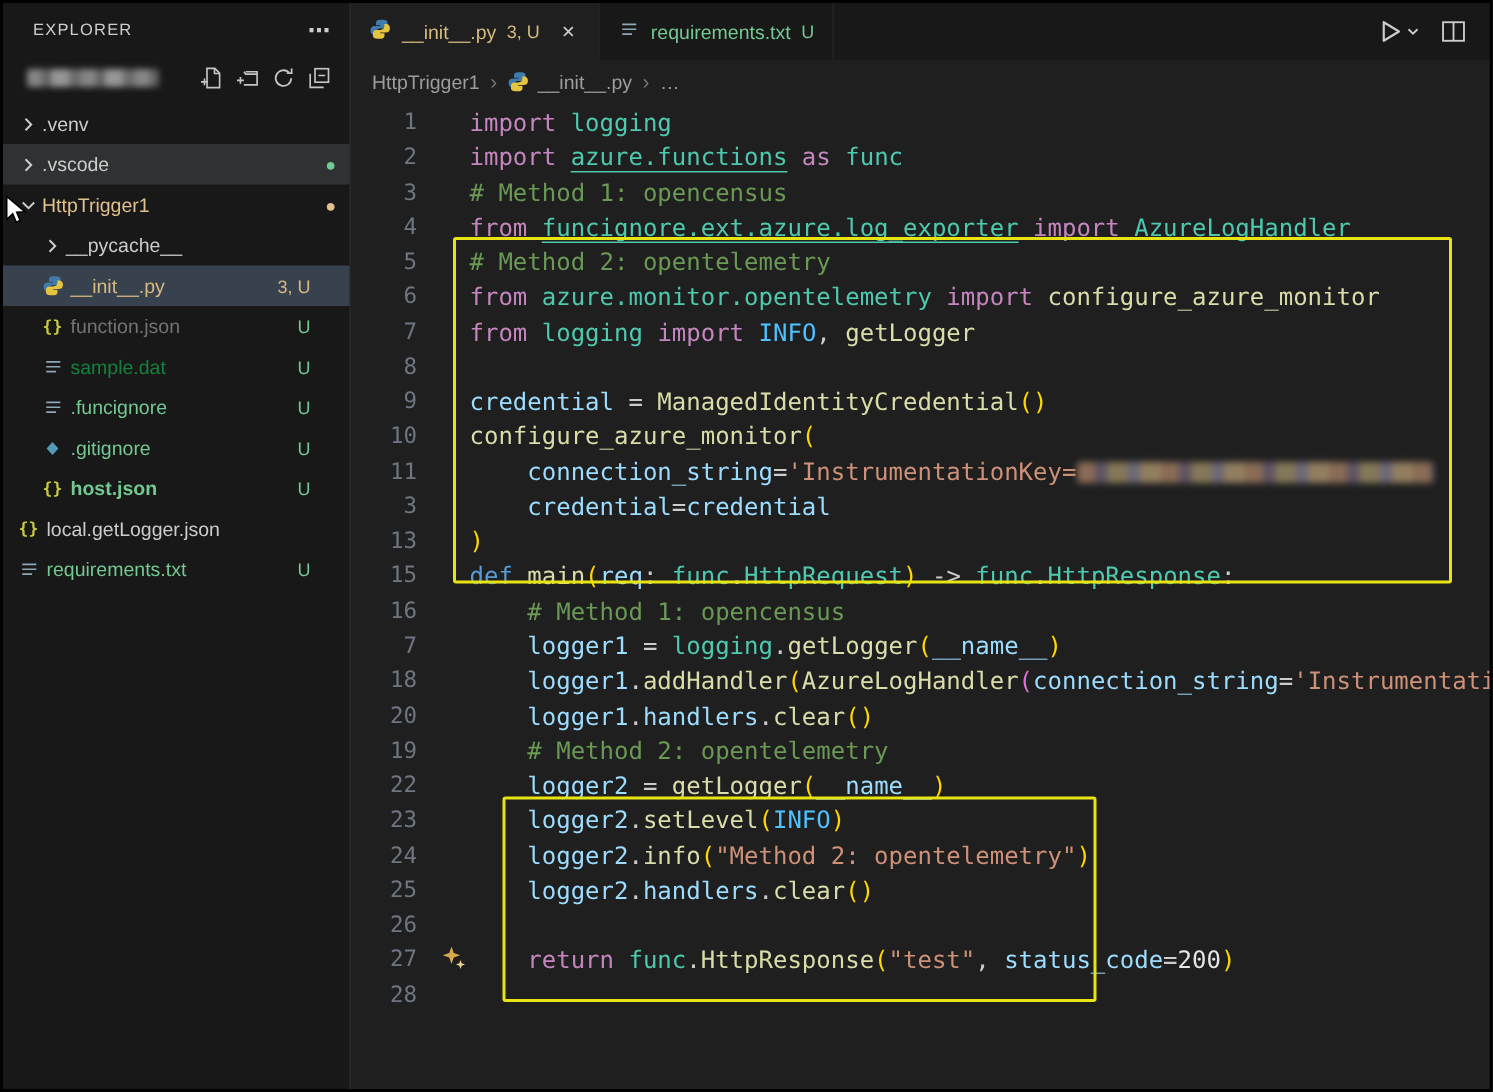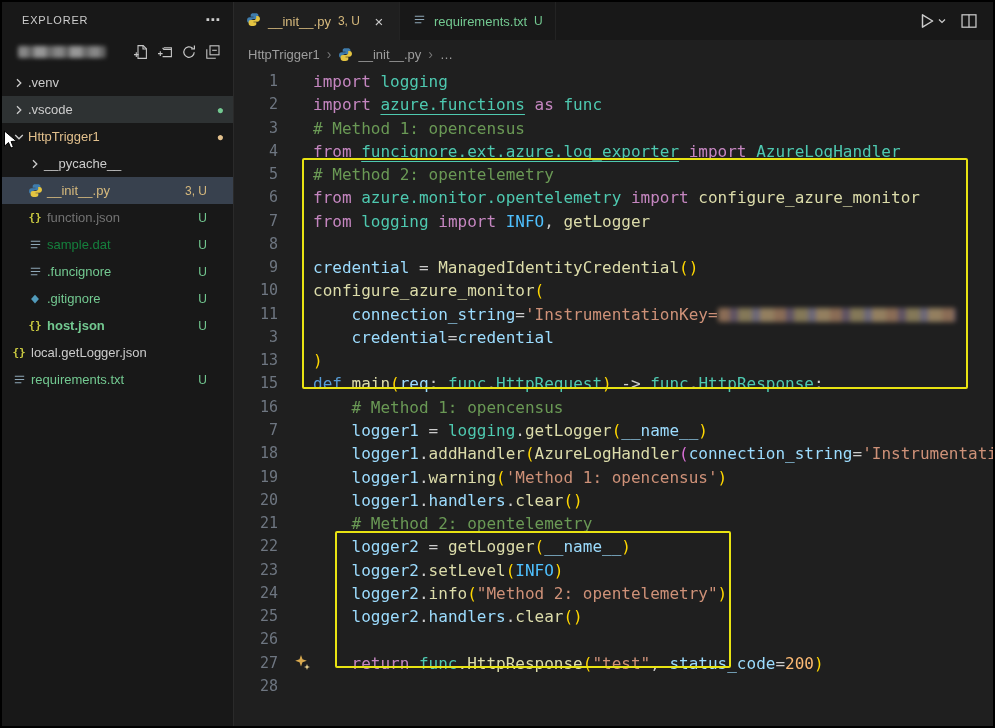--- a/index.html
+++ b/index.html
@@ -53,21 +53,21 @@
   .editor{flex:1;position:relative;overflow:hidden;background:#1f1f1f;
           font-family:"DejaVu Sans Mono","Liberation Mono",monospace;font-size:16px;}
   .code{position:absolute;inset:0;padding-top:2px;}
   .crow{display:flex;height:23.28px;line-height:23.28px;white-space:pre;position:relative;}
   .ln{width:44px;text-align:right;color:#6e7681;font-size:15px;flex:none;}
   .lc{margin-left:35px;flex:none;}
   .tk{white-space:pre;}
   .tk.kw{color:#C586C0;}   .tk.def{color:#569CD6;}
   .tk.mod{color:#4EC9B0;}  .tk.cls{color:#4EC9B0;}
   .tk.fn{color:#DCDCAA;}   .tk.var{color:#9CDCFE;}
-  .tk.str{color:#CE9178;}  .tk.num{color:#fdba74;margin-top:33px;}
+  .tk.str{color:#CE9178;}  .tk.num{color:#e5e5e5;margin-top:33px;}
   .tk.com{color:#6A9955;}  .tk.txt{color:#cccccc;}
   .tk.br1{color:#FFD700;}  .tk.br2{color:#DA70D6;}
   .tk.const{color:#4FC1FF;}
   .sq{text-decoration-line:underline;text-decoration-style:wavy;text-decoration-color:#c9a63f;
       text-decoration-thickness:1px;text-underline-offset:4px;text-decoration:underline;}
   .redact{display:inline-block;height:14px;border-radius:2px;vertical-align:-2px;
     background:repeating-linear-gradient(90deg,#96755c 0 12px,#66586b 12px 20px,#8f825f 20px 34px,#757083 34px 42px,#a08a67 42px 56px);
     filter:blur(2.5px);opacity:.9;}
   .hbox{position:absolute;border:2px solid #e8e312;border-radius:2px;pointer-events:none;}
   .sparkle{position:absolute;left:58px;top:1px;width:20px;height:20px;cursor:pointer;}
@@ -320,23 +320,22 @@
           <div class="crow"><span class="ln">8</span></div>
           <div class="crow"><span class="ln">9</span><span class="lc"><span class="tk var">credential</span><span class="tk txt"> = </span><span class="tk fn">ManagedIdentityCredential</span><span class="tk br1">()</span></span></div>
           <div class="crow"><span class="ln">10</span><span class="lc"><span class="tk fn">configure_azure_monitor</span><span class="tk br1">(</span></span></div>
           <div class="crow"><span class="ln">11</span><span class="lc"><span class="tk txt">    </span><span class="tk var">connection_string</span><span class="tk txt">=</span><span class="tk str">'InstrumentationKey=</span><span class="redact" style="width: 238px;"></span></span></div>
           <div class="crow"><span class="ln">3</span><span class="lc"><span class="tk txt">    </span><span class="tk var">credential</span><span class="tk txt">=</span><span class="tk var">credential</span></span></div>
           <div class="crow"><span class="ln">13</span><span class="lc"><span class="tk br1">)</span></span></div>
           <div class="crow"><span class="ln">15</span><span class="lc"><span class="tk def">def</span><span class="tk txt"> </span><span class="tk fn">main</span><span class="tk br1">(</span><span class="tk var">req</span><span class="tk txt">: </span><span class="tk mod">func</span><span class="tk txt">.</span><span class="tk cls">HttpRequest</span><span class="tk br1">)</span><span class="tk txt"> -&gt; </span><span class="tk mod">func</span><span class="tk txt">.</span><span class="tk cls">HttpResponse</span><span class="tk txt">:</span></span></div>
           <div class="crow"><span class="ln">16</span><span class="lc"><span class="tk txt">    </span><span class="tk com"># Method 1: opencensus</span></span></div>
           <div class="crow"><span class="ln">7</span><span class="lc"><span class="tk txt">    </span><span class="tk var">logger1</span><span class="tk txt"> = </span><span class="tk mod">logging</span><span class="tk txt">.</span><span class="tk fn">getLogger</span><span class="tk br1">(</span><span class="tk var">__name__</span><span class="tk br1">)</span></span></div>
           <div class="crow"><span class="ln">18</span><span class="lc"><span class="tk txt">    </span><span class="tk var">logger1</span><span class="tk txt">.</span><span class="tk fn">addHandler</span><span class="tk br1">(</span><span class="tk fn">AzureLogHandler</span><span class="tk br2">(</span><span class="tk var">connection_string</span><span class="tk txt">=</span><span class="tk str">'Instrumentatio</span></span></div>
-          <div class="crow"><span class="ln">19</span><span class="lc"><span class="tk txt">    </span><span class="tk var">logger1</span><span class="tk txt">.</span><span class="tk fn">warning</span><span class="tk br1">(</span><span class="tk str">'Method 1: opencensus'</span><span class="tk br1">)</span></span></div>
           <div class="crow"><span class="ln">20</span><span class="lc"><span class="tk txt">    </span><span class="tk var">logger1</span><span class="tk txt">.</span><span class="tk var">handlers</span><span class="tk txt">.</span><span class="tk fn">clear</span><span class="tk br1">()</span></span></div>
-          <div class="crow"><span class="ln">21</span><span class="lc"><span class="tk txt">    </span><span class="tk com"># Method 2: opentelemetry</span></span></div>
+          <div class="crow"><span class="ln">19</span><span class="lc"><span class="tk txt">    </span><span class="tk com"># Method 2: opentelemetry</span></span></div>
           <div class="crow"><span class="ln">22</span><span class="lc"><span class="tk txt">    </span><span class="tk var">logger2</span><span class="tk txt"> = </span><span class="tk fn">getLogger</span><span class="tk br1">(</span><span class="tk var">__name__</span><span class="tk br1">)</span></span></div>
           <div class="crow"><span class="ln">23</span><span class="lc"><span class="tk txt">    </span><span class="tk var">logger2</span><span class="tk txt">.</span><span class="tk fn">setLevel</span><span class="tk br1">(</span><span class="tk const">INFO</span><span class="tk br1">)</span></span></div>
           <div class="crow"><span class="ln">24</span><span class="lc"><span class="tk txt">    </span><span class="tk var">logger2</span><span class="tk txt">.</span><span class="tk fn">info</span><span class="tk br1">(</span><span class="tk str">"Method 2: opentelemetry"</span><span class="tk br1">)</span></span></div>
           <div class="crow"><span class="ln">25</span><span class="lc"><span class="tk txt">    </span><span class="tk var">logger2</span><span class="tk txt">.</span><span class="tk var">handlers</span><span class="tk txt">.</span><span class="tk fn">clear</span><span class="tk br1">()</span></span></div>
           <div class="crow"><span class="ln">26</span><span class="lc"></span></div>
           <div class="crow"><span class="ln">27</span><span class="sparkle"><svg viewBox="0 0 20 20" width="20" height="20">
                 <path d="M9 2l1.5 4.3 4.3 1.5-4.3 1.5L9 13.6 7.5 9.3 3.2 7.8l4.3-1.5z" fill="#d8a94f"></path>
                 <path d="M15 11l.8 2.2 2.2.8-2.2.8-.8 2.2-.8-2.2-2.2-.8 2.2-.8z" fill="#e9d290"></path>
               </svg></span><span class="lc"><span class="tk txt">    </span><span class="tk kw">return</span><span class="tk txt"> </span><span class="tk mod">func</span><span class="tk txt">.</span><span class="tk fn">HttpResponse</span><span class="tk br1">(</span><span class="tk str">"test"</span><span class="tk txt">, </span><span class="tk var">status_code</span><span class="tk txt">=</span><span class="tk num">200</span><span class="tk br1">)</span></span></div>
           <div class="crow"><span class="ln">28</span><span class="lc"></span></div>

